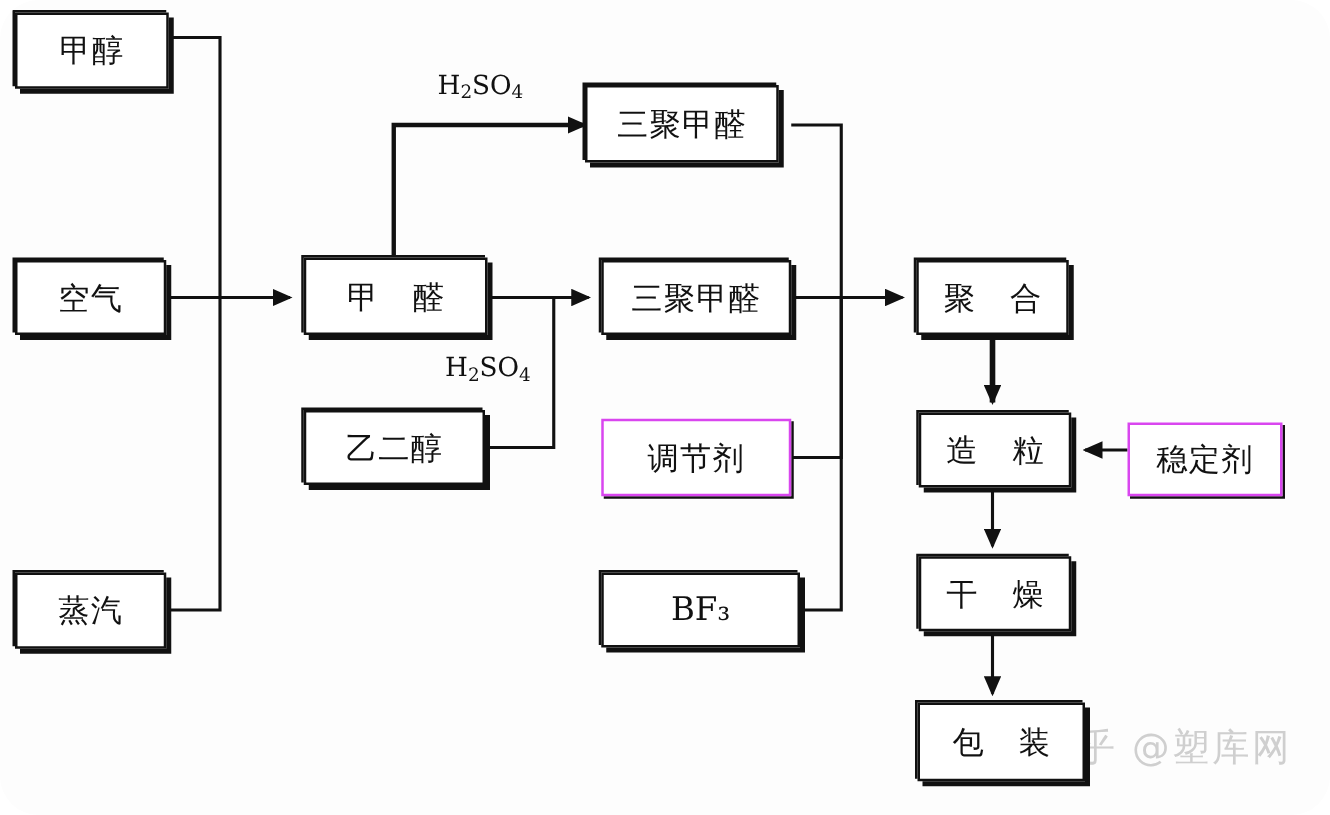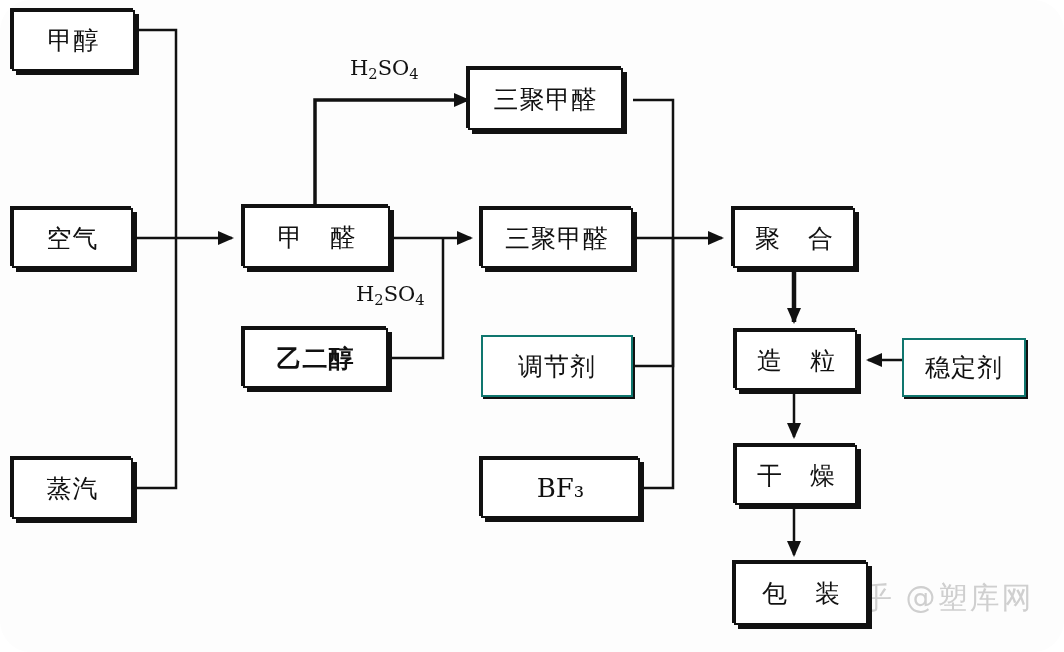--- a/index.html
+++ b/index.html
@@ -40,21 +40,21 @@
     white-space: pre;
     z-index: 3;
   }
   
   .node.heavy {
     box-shadow: 4px 4px 0 0 #111111, -2px -2px 0 0 #111111;
     border: 2px solid #111111;
   }
   .node.thin {
     box-shadow: 2px 2px 0 0 #111111;
-    border: 2px solid #0f766e;
+    border: 2px solid #d946ef;
   }
   .cjk {
     font-family: "DejaVu Sans", "Liberation Sans", sans-serif;
     font-size: 25px;
     font-weight: 500;
     letter-spacing: 1px;
   }
   .cjk.wide {
     letter-spacing: 10px;
     text-indent: 10px;
@@ -158,21 +158,21 @@
   </svg>
 
   <div class="node heavy cjk" style="left: 12px; top: 10px; width: 123px; height: 61px;"><span>甲醇</span></div>
 
   <div class="node heavy cjk" style="left: 12px; top: 208px; width: 121px; height: 60px;"><span>空气</span></div>
 
   <div class="node heavy cjk" style="left: 12px; top: 458px; width: 121px; height: 61px;"><span>蒸汽</span></div>
 
   <div class="node heavy cjk wide" style="left: 243px; top: 206px; width: 147px; height: 62px;"><span>甲 醛</span></div>
 
-  <div class="node heavy cjk" style="left: 243px; top: 328px; width: 145px; height: 60px; font-weight: bold;"><span>乙二醇</span></div>
+  <div class="node heavy cjk" style="left: 243px; top: 328px; width: 145px; height: 60px;"><span>乙二醇</span></div>
 
   <div class="node heavy cjk" style="left: 468px; top: 68px; width: 155px; height: 62px;"><span>三聚甲醛</span></div>
 
   <div class="node heavy cjk" style="left: 481px; top: 208px; width: 152px; height: 60px;"><span>三聚甲醛</span></div>
 
   <div class="node thin cjk" style="left: 481px; top: 335px; width: 152px; height: 62px;"><span>调节剂</span></div>
 
   <div class="node heavy chem" style="left: 481px; top: 458px; width: 159px; height: 60px;"><span>BF₃</span></div>
 
   <div class="node heavy cjk wide" style="left: 733px; top: 208px; width: 122px; height: 60px;"><span>聚 合</span></div>

